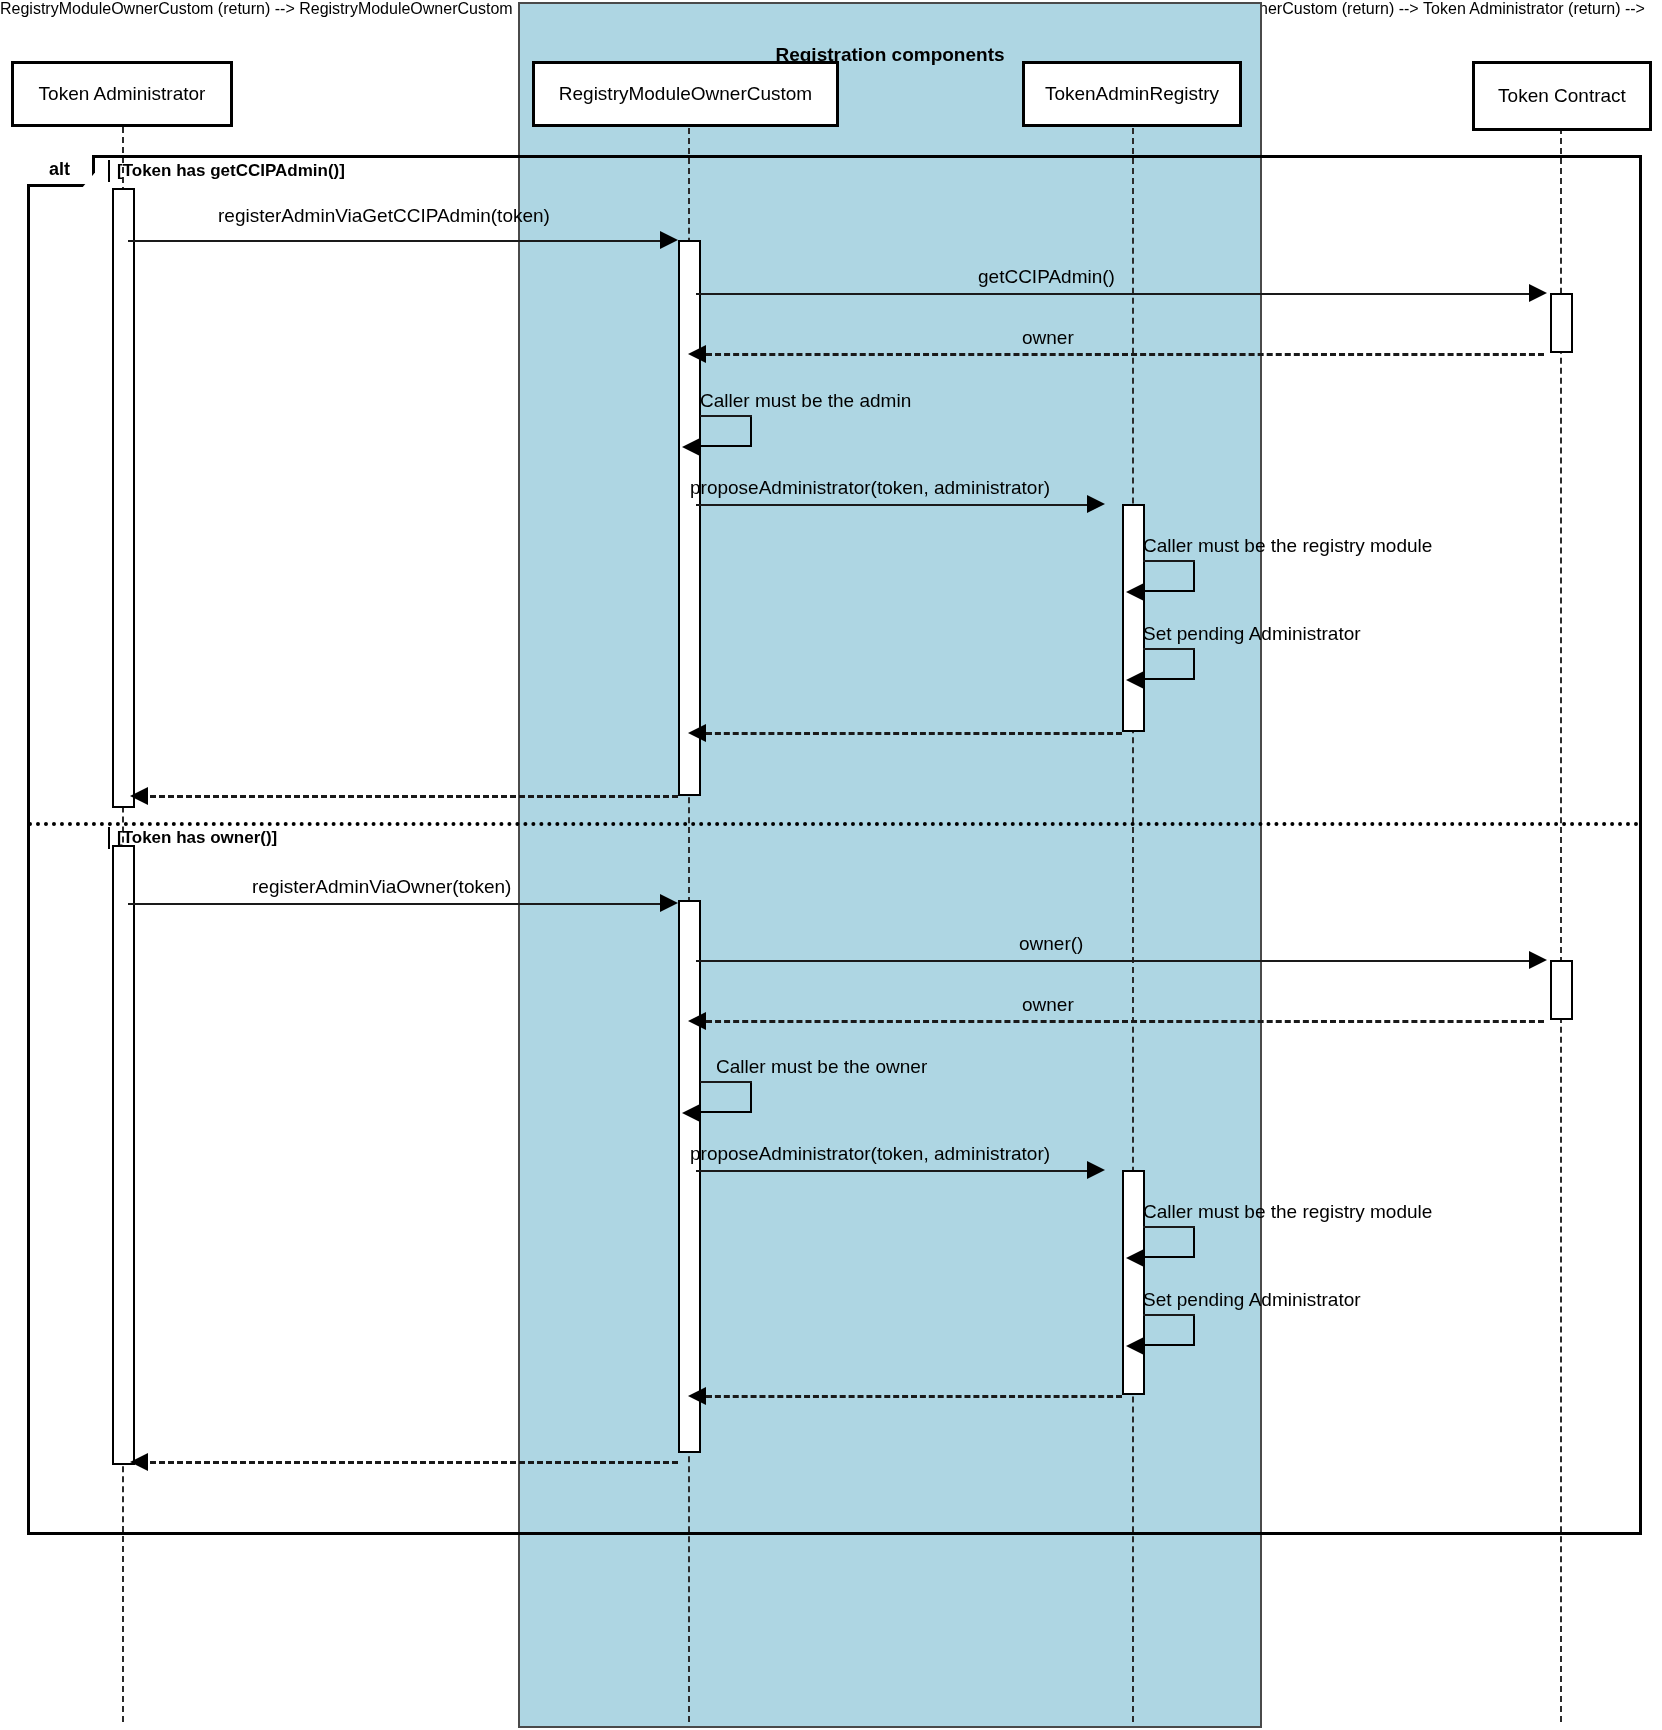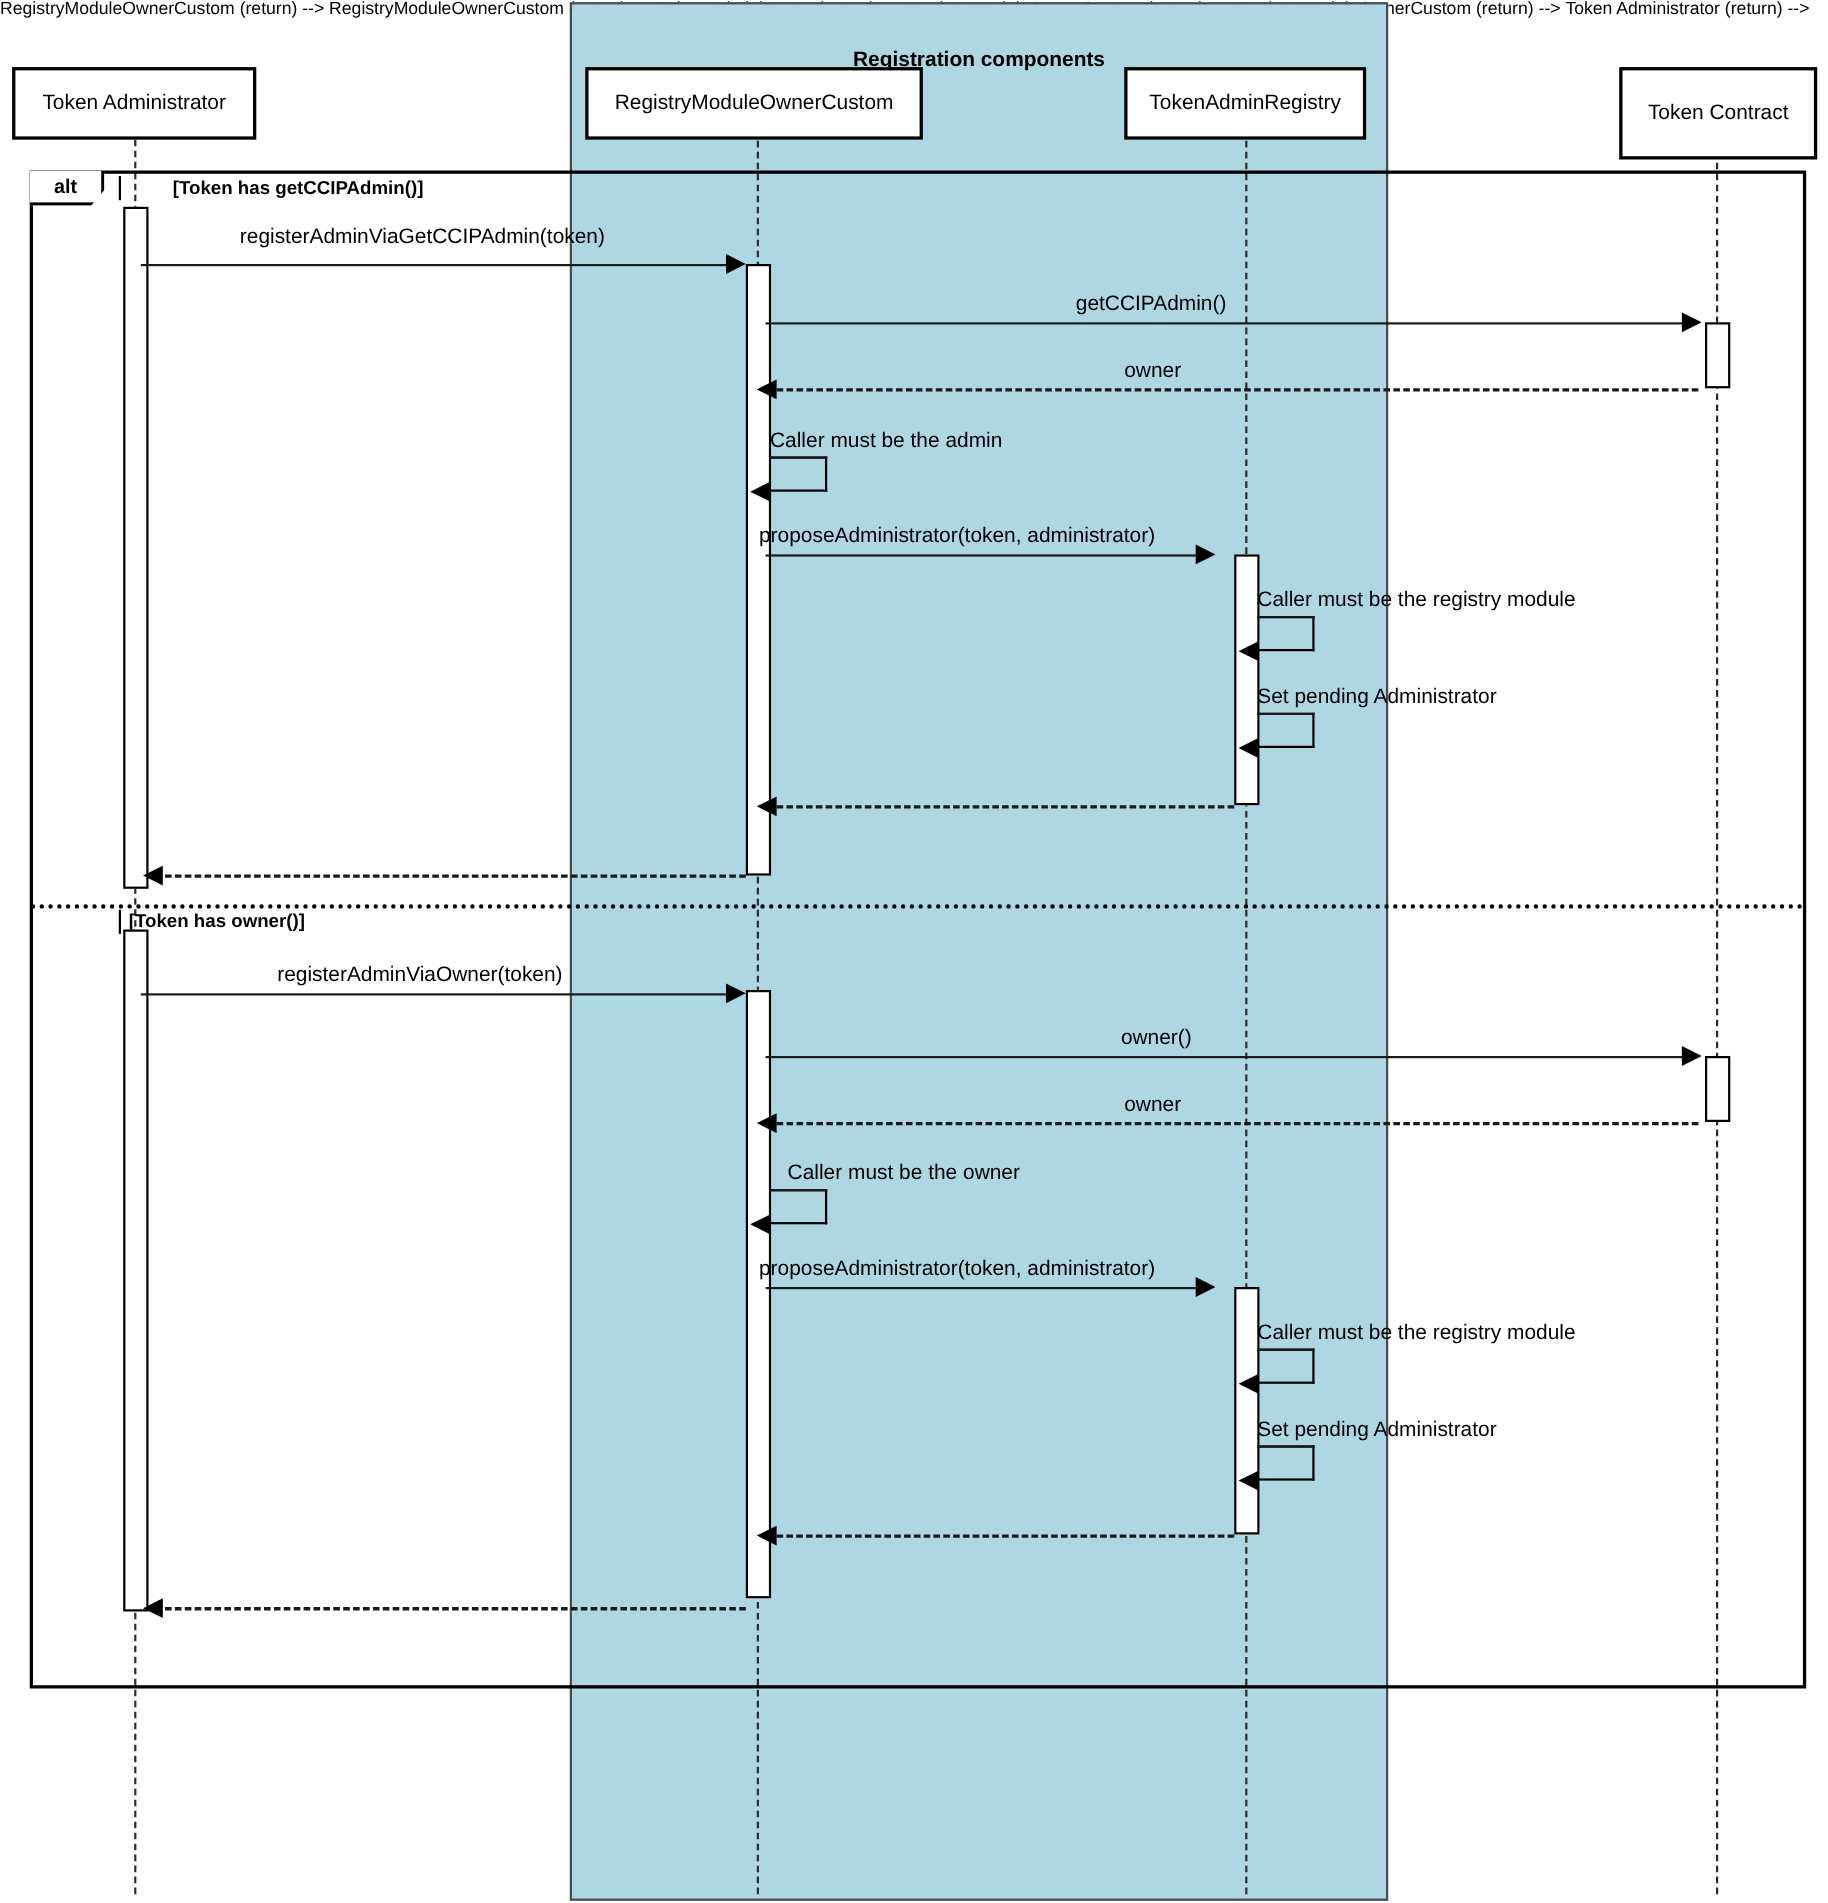--- a/index.html
+++ b/index.html
@@ -57,26 +57,26 @@
   <div class="lifeline" style="left:1132px;top:128px;height:1594px;"></div>
   <div class="lifeline" style="left:1560px;top:128px;height:1594px;"></div>
 
   
   <div class="participant" style="left:532px;top:61px;width:307px;height:66px;">RegistryModuleOwnerCustom</div>
 
   <div class="participant" style="left:11px;top:61px;width:222px;height:66px;">Token Administrator</div>
 
   <div class="participant" style="left:1022px;top:61px;width:220px;height:66px;">TokenAdminRegistry</div>
 
-  <div class="participant" style="left:1472px;top:61px;width:180px;height:84px;">Token Contract</div>
+  <div class="participant" style="left:1472px;top:61px;width:180px;height:70px;">Token Contract</div>
 
   
   <div class="frame" style="left:27px;top:155px;width:1615px;height:1380px;"></div>
   <div class="frame-label" style="left:27px;top:155px;width:68px;height:32px;">alt</div>
-  <div class="guard" style="left:117px;top:161px;margin-left:40px;">[Token has getCCIPAdmin()]</div>
+  <div class="guard" style="left:117px;top:161px;">[Token has getCCIPAdmin()]</div>
   <div class="frame-divider" style="left:28px;top:822px;width:1612px;"></div>
   <div class="guard" style="left:117px;top:828px;">[Token has owner()]</div>
   
   <div style="position:absolute;left:108px;top:160px;width:0;height:22px;border-left:2px solid #000;"></div>
   <div style="position:absolute;left:108px;top:827px;width:0;height:22px;border-left:2px solid #000;"></div>
 
   
   
   <div class="activation" style="left:112px;top:188px;width:23px;height:620px;"></div>
   

